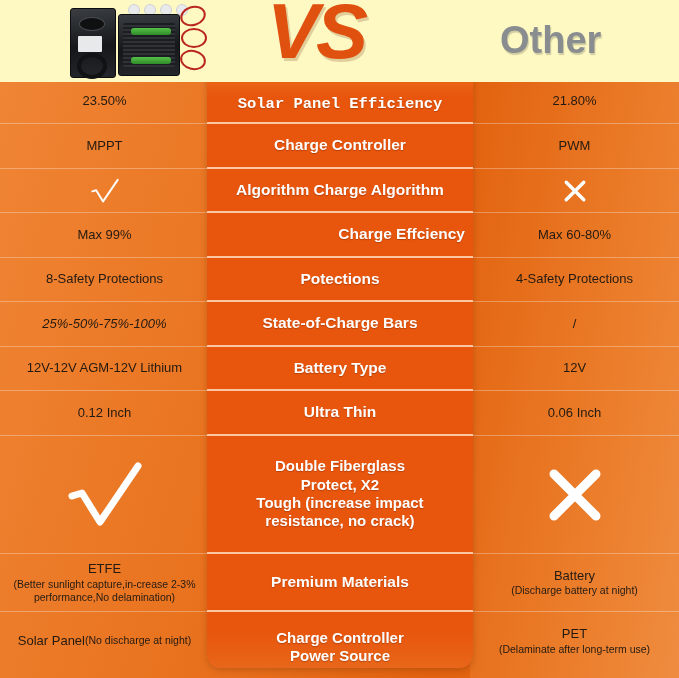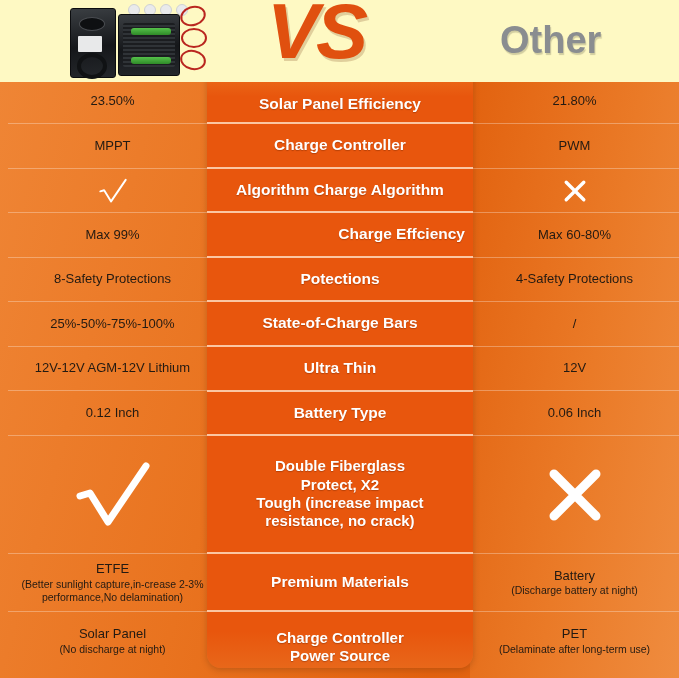--- a/index.html
+++ b/index.html
@@ -103,21 +103,21 @@
   #col-right-shade {
     position: absolute; left: 470px; top: 80px;
     width: 209px; height: 598px;
     background: linear-gradient(100deg, #e2620f 0%, #ea7a27 55%, #ef8c3f 100%);
   }
 
   .side-col {
     position: absolute; top: 80px; width: 209px; height: 598px;
     z-index: 2;
   }
-  #left-col  { left: 8px; }
+  #left-col  { left: 0; }
   #right-col { left: 470px; }
 
   .side-row {
     position: relative;
     display: flex; align-items: center; justify-content: center;
     text-align: center;
     color: #231a12;
     font-size: 13px;
     padding: 0 6px;
     border-bottom: 1px solid rgba(255,255,255,.30);
@@ -206,39 +206,39 @@
         <svg class="mark check-small" viewBox="0 0 86 78" width="34" height="30">
           <path d="M10 40 L20 37 L38 66 L76 10" fill="none" stroke="#ffffff" stroke-width="5" stroke-linecap="round" stroke-linejoin="round"></path>
         </svg>
       </div>
       <div class="side-row" style="height: 45px;">
         <div class="txt">Max 99%</div>
       </div>
       <div class="side-row" style="height: 44px;">
         <div class="txt">8-Safety Protections</div>
       </div>
-      <div class="side-row" style="height: 45px;">
+      <div class="side-row" style="height: 45px; font-style: italic;">
         <div class="txt">25%-50%-75%-100%</div>
       </div>
       <div class="side-row" style="height: 44px;">
         <div class="txt">12V-12V AGM-12V Lithium</div>
       </div>
       <div class="side-row" style="height: 45px;">
         <div class="txt">0.12 Inch</div>
       </div>
       <div class="side-row" style="height: 118px;">
         <svg class="mark check-big" viewBox="0 0 86 78" width="86" height="78">
           <path d="M10 40 L20 37 L38 66 L76 10" fill="none" stroke="#ffffff" stroke-width="7" stroke-linecap="round" stroke-linejoin="round"></path>
         </svg>
       </div>
       <div class="side-row" style="height: 58px; display: flex; flex-direction: column;">
         <div class="txt">ETFE</div>
         <div class="txt small-note">(Better sunlight capture,in-crease 2-3% performance,No delamination)</div>
       </div>
-      <div class="side-row" style="height: 58px; display: flex; flex-direction: column;">
+      <div class="side-row" style="height: 58px; display: flex; flex-direction: row;">
         <div class="txt">Solar Panel</div>
         <div class="txt small-note">(No discharge at night)</div>
       </div>
     </div>
 
   <div id="right-col" class="side-col">
       <div class="side-row" style="height: 44px;">
         <div class="txt">21.80%</div>
       </div>
       <div class="side-row" style="height: 45px;">
@@ -274,42 +274,42 @@
         <div class="txt small-note">(Discharge battery at night)</div>
       </div>
       <div class="side-row" style="height: 58px; display: flex; flex-direction: column;">
         <div class="txt">PET</div>
         <div class="txt small-note">(Delaminate after long-term use)</div>
       </div>
     </div>
 
   <div id="center-col">
       <div class="center-row" style="height: 64px; align-items: flex-end; padding-bottom: 8px;">
-        <div class="txt" style="white-space: pre-line;">Solar Panel Efficiency</div>
+        <div class="txt" style="white-space: pre-line; font-family: Liberation Mono, monospace;">Solar Panel Efficiency</div>
       </div>
       <div class="center-row" style="height: 45px;">
         <div class="txt" style="white-space: pre-line;">Charge Controller</div>
       </div>
       <div class="center-row" style="height: 44px;">
         <div class="txt" style="white-space: pre-line;">Algorithm Charge Algorithm</div>
       </div>
       <div class="center-row" style="height: 45px; justify-content: flex-end;">
         <div class="txt" style="white-space: pre-line;">Charge Effciency</div>
       </div>
       <div class="center-row" style="height: 44px;">
         <div class="txt" style="white-space: pre-line;">Potections</div>
       </div>
       <div class="center-row" style="height: 45px; justify-content: center;">
         <div class="txt" style="white-space: pre-line;">State-of-Charge Bars</div>
       </div>
+      <div class="center-row" style="height: 44px;">
+        <div class="txt" style="white-space: pre-line;">Battery Type</div>
+      </div>
       <div class="center-row" style="height: 45px;">
         <div class="txt" style="white-space: pre-line;">Ultra Thin</div>
-      </div>
-      <div class="center-row" style="height: 44px;">
-        <div class="txt" style="white-space: pre-line;">Battery Type</div>
       </div>
       <div class="center-row tight" style="height: 118px; justify-content: center;">
         <div class="txt" style="white-space: pre-line;">Double Fiberglass
 Protect, X2
 Tough (increase impact
 resistance, no crack)</div>
       </div>
       <div class="center-row" style="height: 58px;">
         <div class="txt" style="white-space: pre-line;">Premium Materials</div>
       </div>

